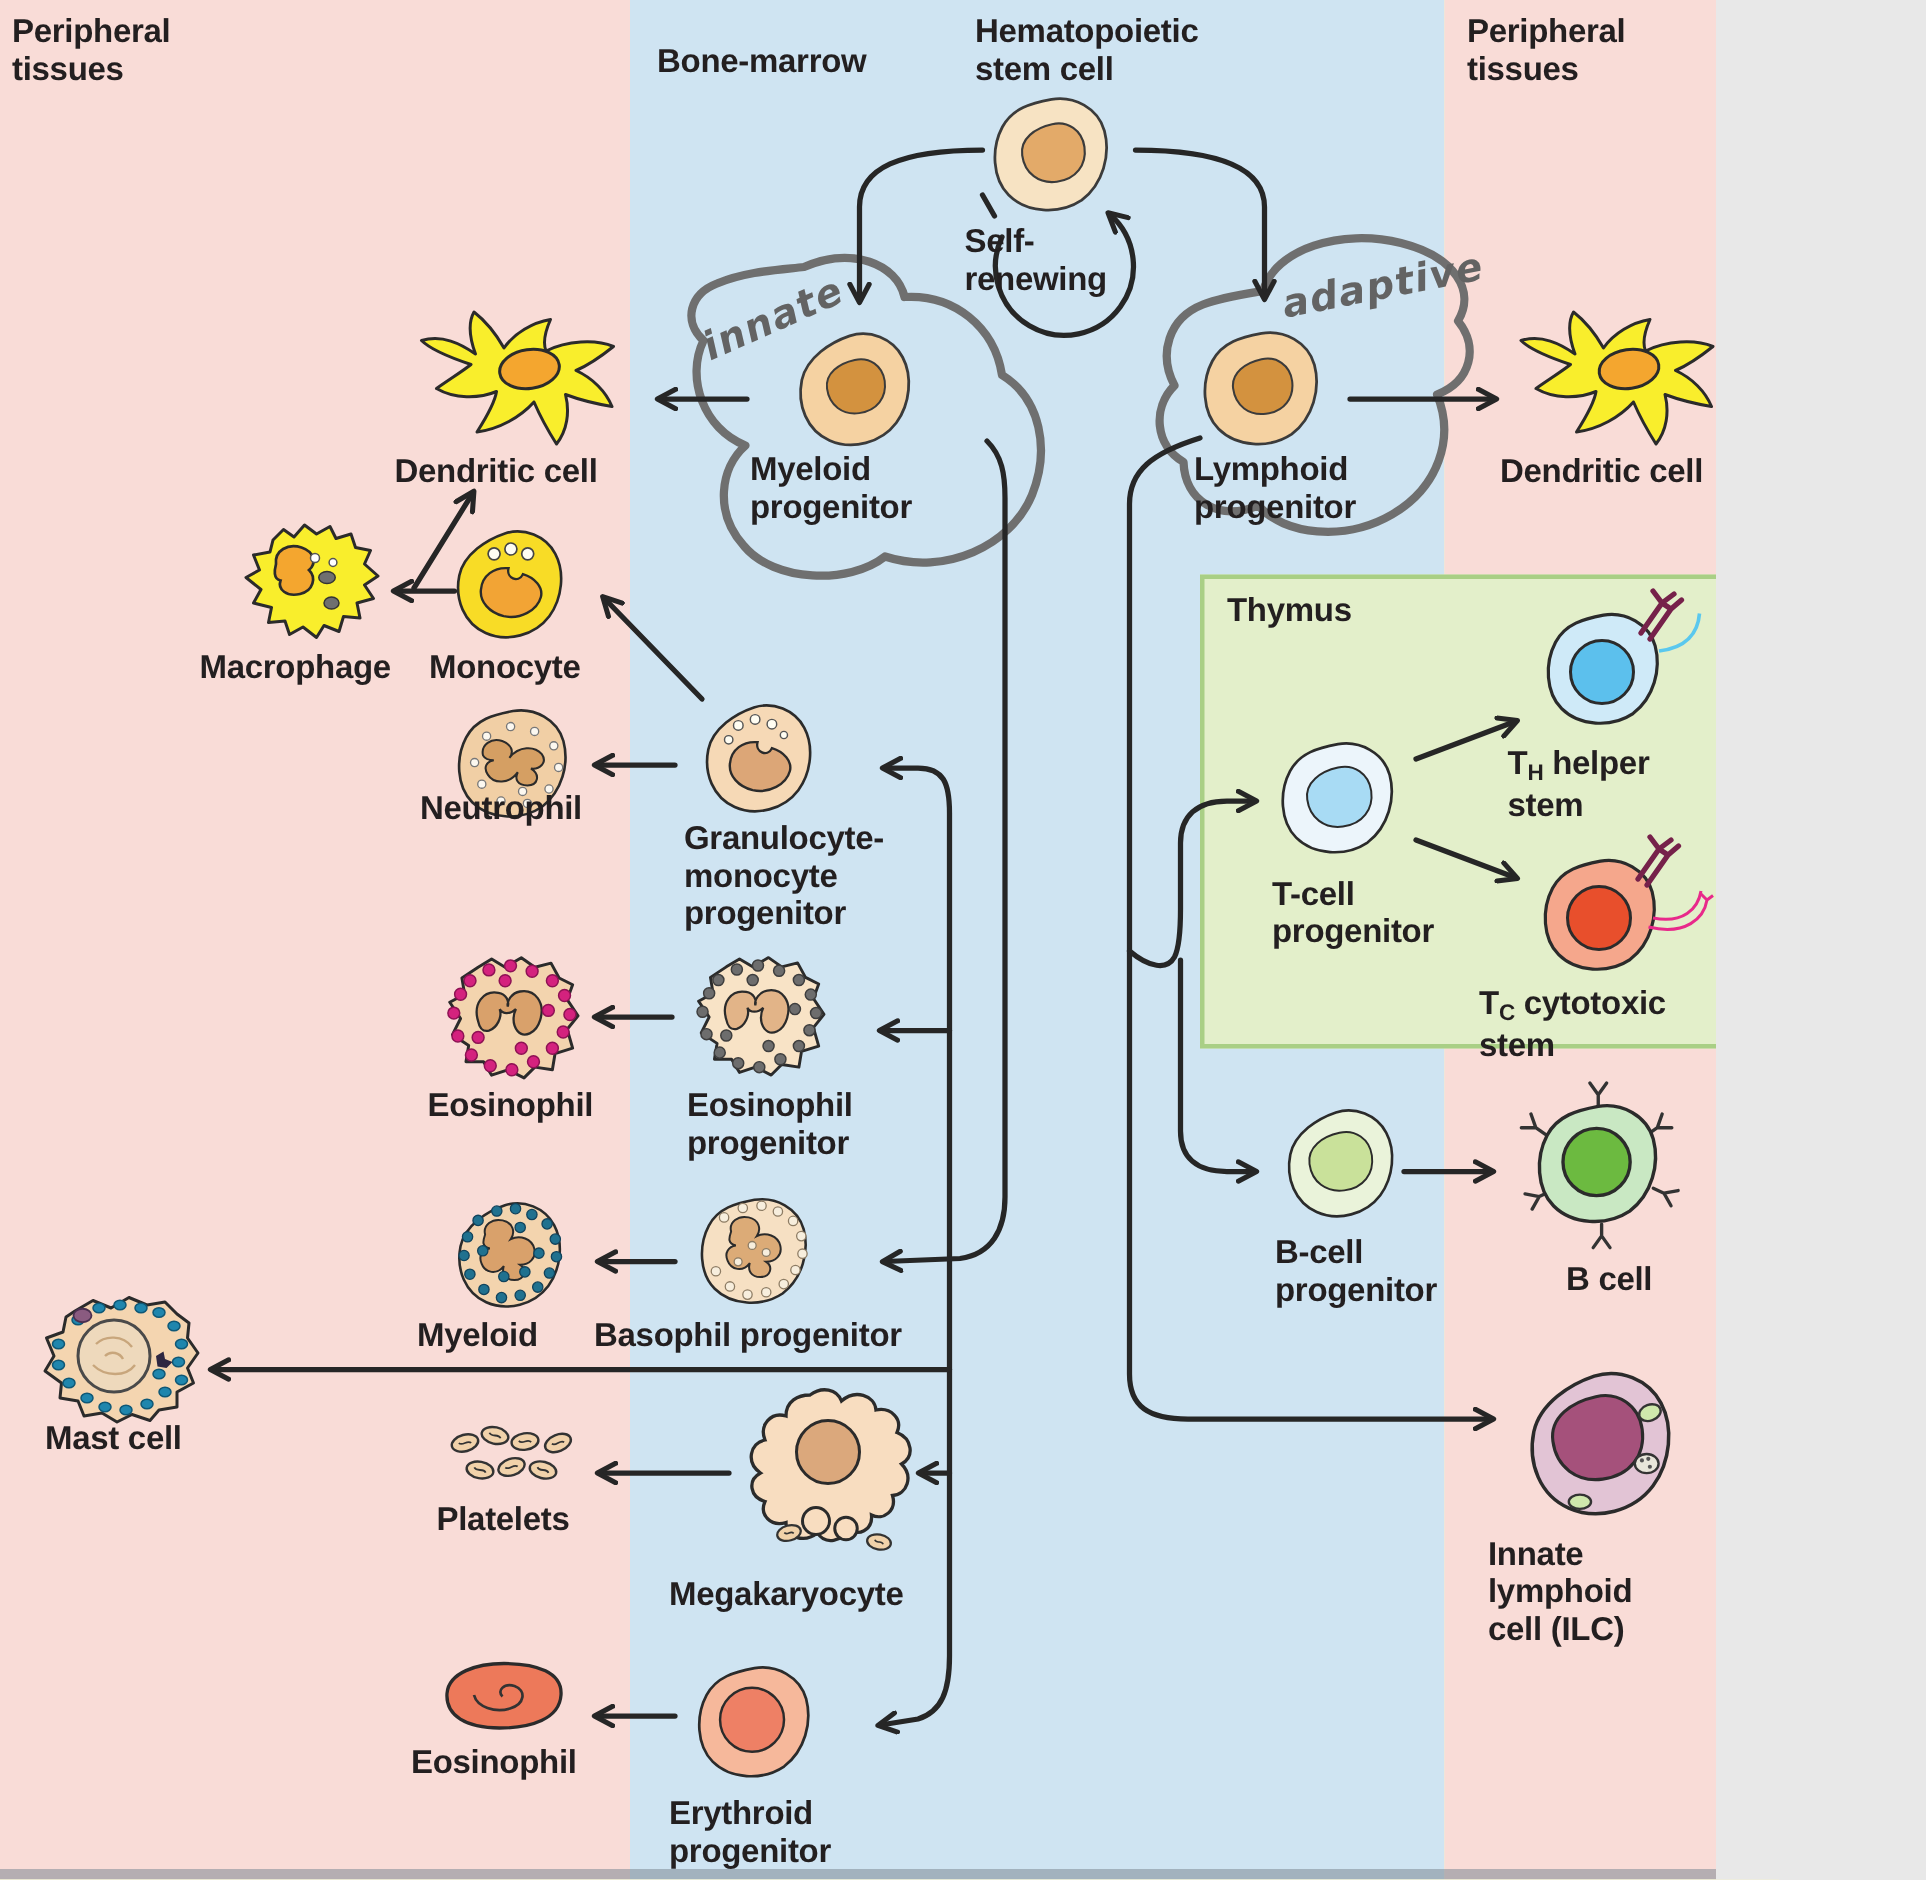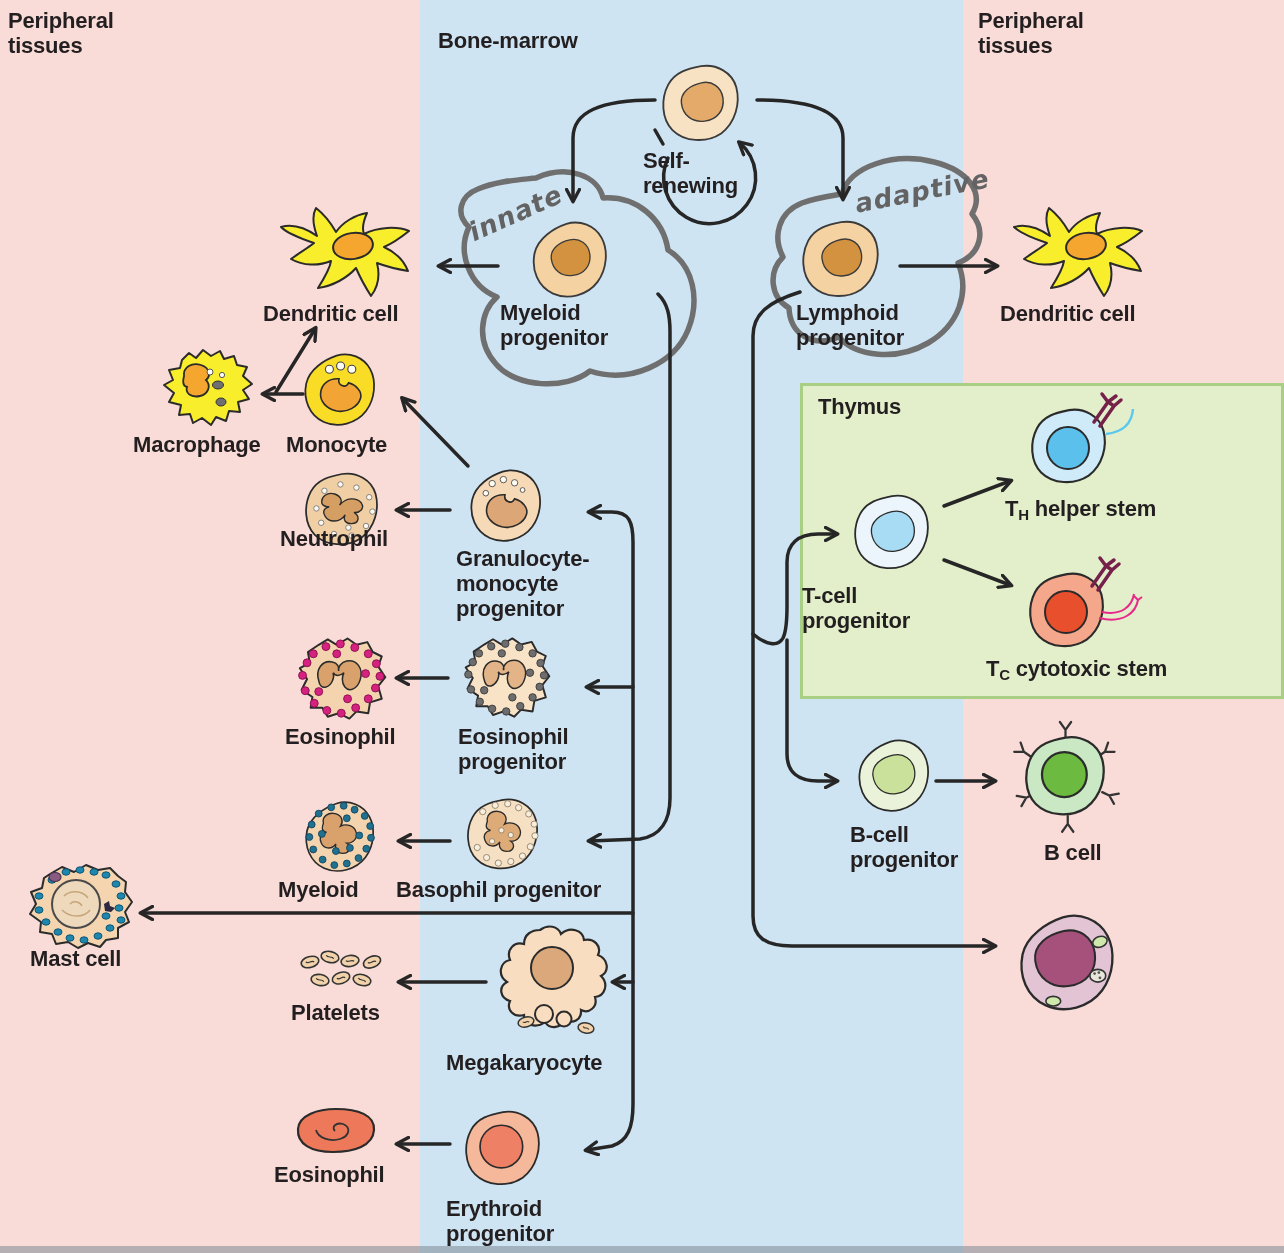--- a/index.html
+++ b/index.html
@@ -1,16 +1,16 @@
 <!DOCTYPE html>
 <html><head>
 <meta charset="utf-8">
 <style>
   html,body{margin:0;padding:0;background:#e8e8e8;}
-  #stage{position:relative;width:1284px;height:1253px;overflow:hidden;
+  #stage{position:relative;width:1144px;height:1253px;overflow:hidden;
          font-family:"Liberation Sans",sans-serif;background:#fef9c3;}
   .bg{position:absolute;top:0;height:1253px;}
   #bg-left{left:0;width:420px;background:#f9dcd7;}
   #bg-mid{left:420px;width:543px;background:#cfe4f2;}
   #bg-right{left:963px;width:321px;background:#f9dcd7;}
   #bottom-strip{position:absolute;left:0;top:1246px;width:1284px;height:7px;
                 background:#7d8894;opacity:.55;}
   #thymus-box{position:absolute;left:800px;top:383px;width:478px;height:310px;
               background:#e3efca;border:3px solid #a9cf85;}
   .lbl{position:absolute;font-weight:bold;font-size:22px;color:#231f20;
@@ -411,20 +411,22 @@
     <ellipse cx="38" cy="86" rx="7" ry="4.5" fill="#cfe8ac" stroke="#333" stroke-width="1.5"></ellipse>
     <ellipse cx="80" cy="62" rx="7.5" ry="6" fill="#e8e6da" stroke="#333" stroke-width="1.5"></ellipse>
     <circle cx="77" cy="60" r="1.3" fill="#555"></circle>
       <circle cx="82" cy="64" r="1.3" fill="#555"></circle>
       <circle cx="81" cy="59" r="1.3" fill="#555"></circle>
   </svg>
 
   <div class="lbl" style="left:8px;top:8px;width:150px">Peripheral
 tissues</div>
   <div class="lbl" style="left:438px;top:28px">Bone-marrow</div>
+  <div class="lbl" style="left:650px;top:8px;width:180px">Hematopoietic
+stem cell</div>
   <div class="lbl" style="left:978px;top:8px;width:150px">Peripheral
 tissues</div>
   <div class="lbl" style="left:818px;top:394px">Thymus</div>
 
   <div class="lbl" style="left:643px;top:148px;width:110px">Self-
 renewing</div>
   <div class="hand" style="left:466px;top:198px;transform:rotate(-24deg)">innate</div>
   <div class="hand" style="left:854px;top:176px;transform:rotate(-11deg)">adaptive</div>
 
   <div class="lbl ctr" style="left:500px;top:300px;width:160px">Myeloid
@@ -443,21 +445,23 @@
   <div class="lbl" style="left:458px;top:724px">Eosinophil
 progenitor</div>
   <div class="lbl" style="left:278px;top:877px">Myeloid</div>
   <div class="lbl" style="left:396px;top:877px">Basophil progenitor</div>
   <div class="lbl" style="left:30px;top:946px">Mast cell</div>
   <div class="lbl" style="left:291px;top:1000px">Platelets</div>
   <div class="lbl" style="left:446px;top:1050px">Megakaryocyte</div>
   <div class="lbl" style="left:274px;top:1162px">Eosinophil</div>
   <div class="lbl ctr" style="left:446px;top:1196px;width:132px">Erythroid
 progenitor</div>
-  <div class="lbl" style="left:802px;top:583px">T-cell
+  <div class="lbl" style="left:848px;top:583px">T-cell
 progenitor</div>
   <div class="lbl" style="left:1005px;top:496px"><span>T</span><span class="sub">H</span><span> helper stem</span></div>
   <div class="lbl" style="left:986px;top:656px"><span>T</span><span class="sub">C</span><span> cytotoxic stem</span></div>
   <div class="lbl" style="left:850px;top:822px">B-cell
 progenitor</div>
   <div class="lbl" style="left:1044px;top:840px">B cell</div>
+  <div class="lbl" style="left:992px;top:1023px">Innate lymphoid
+cell (ILC)</div>
 
 </div>
 
 </body></html>

